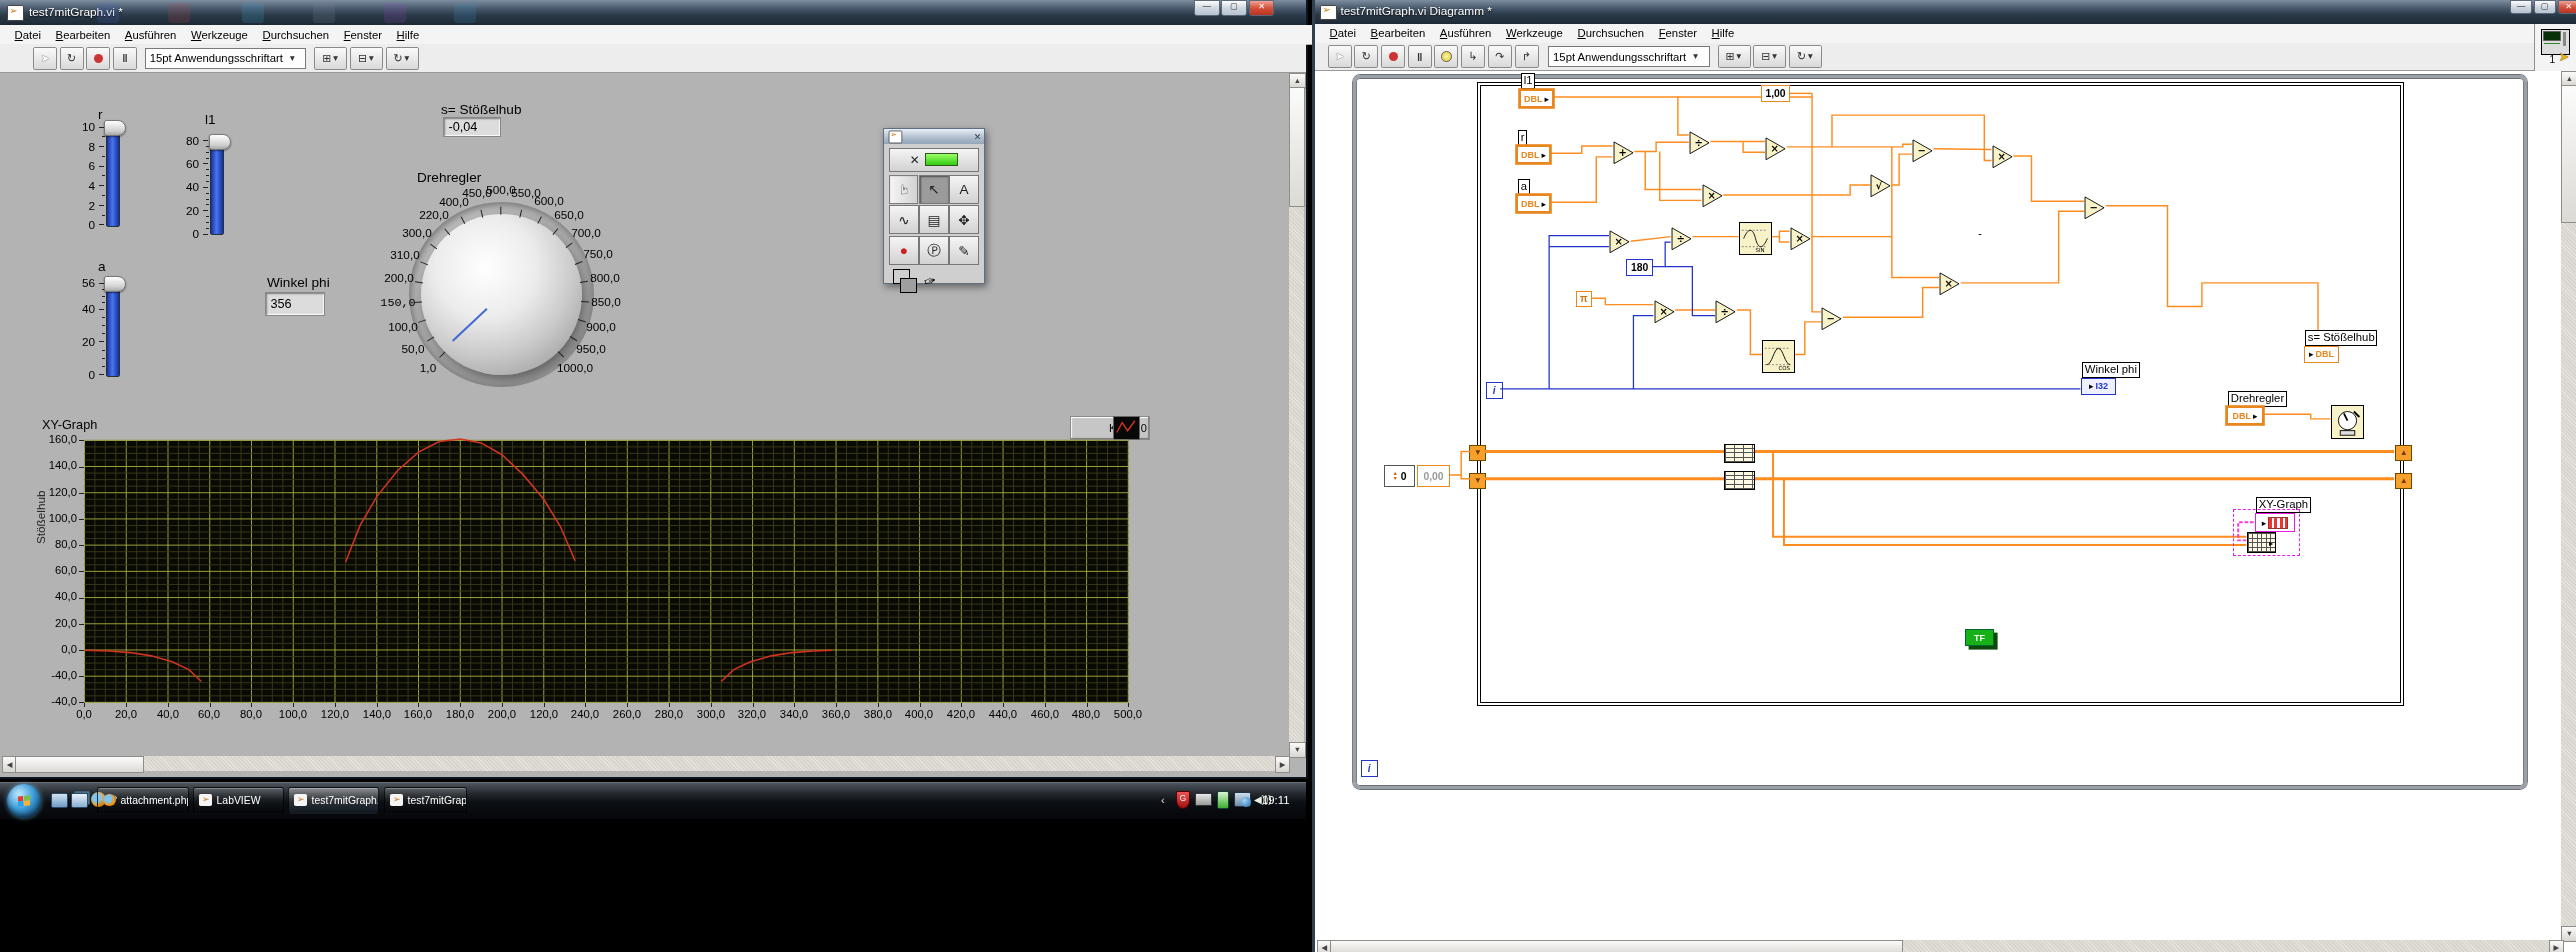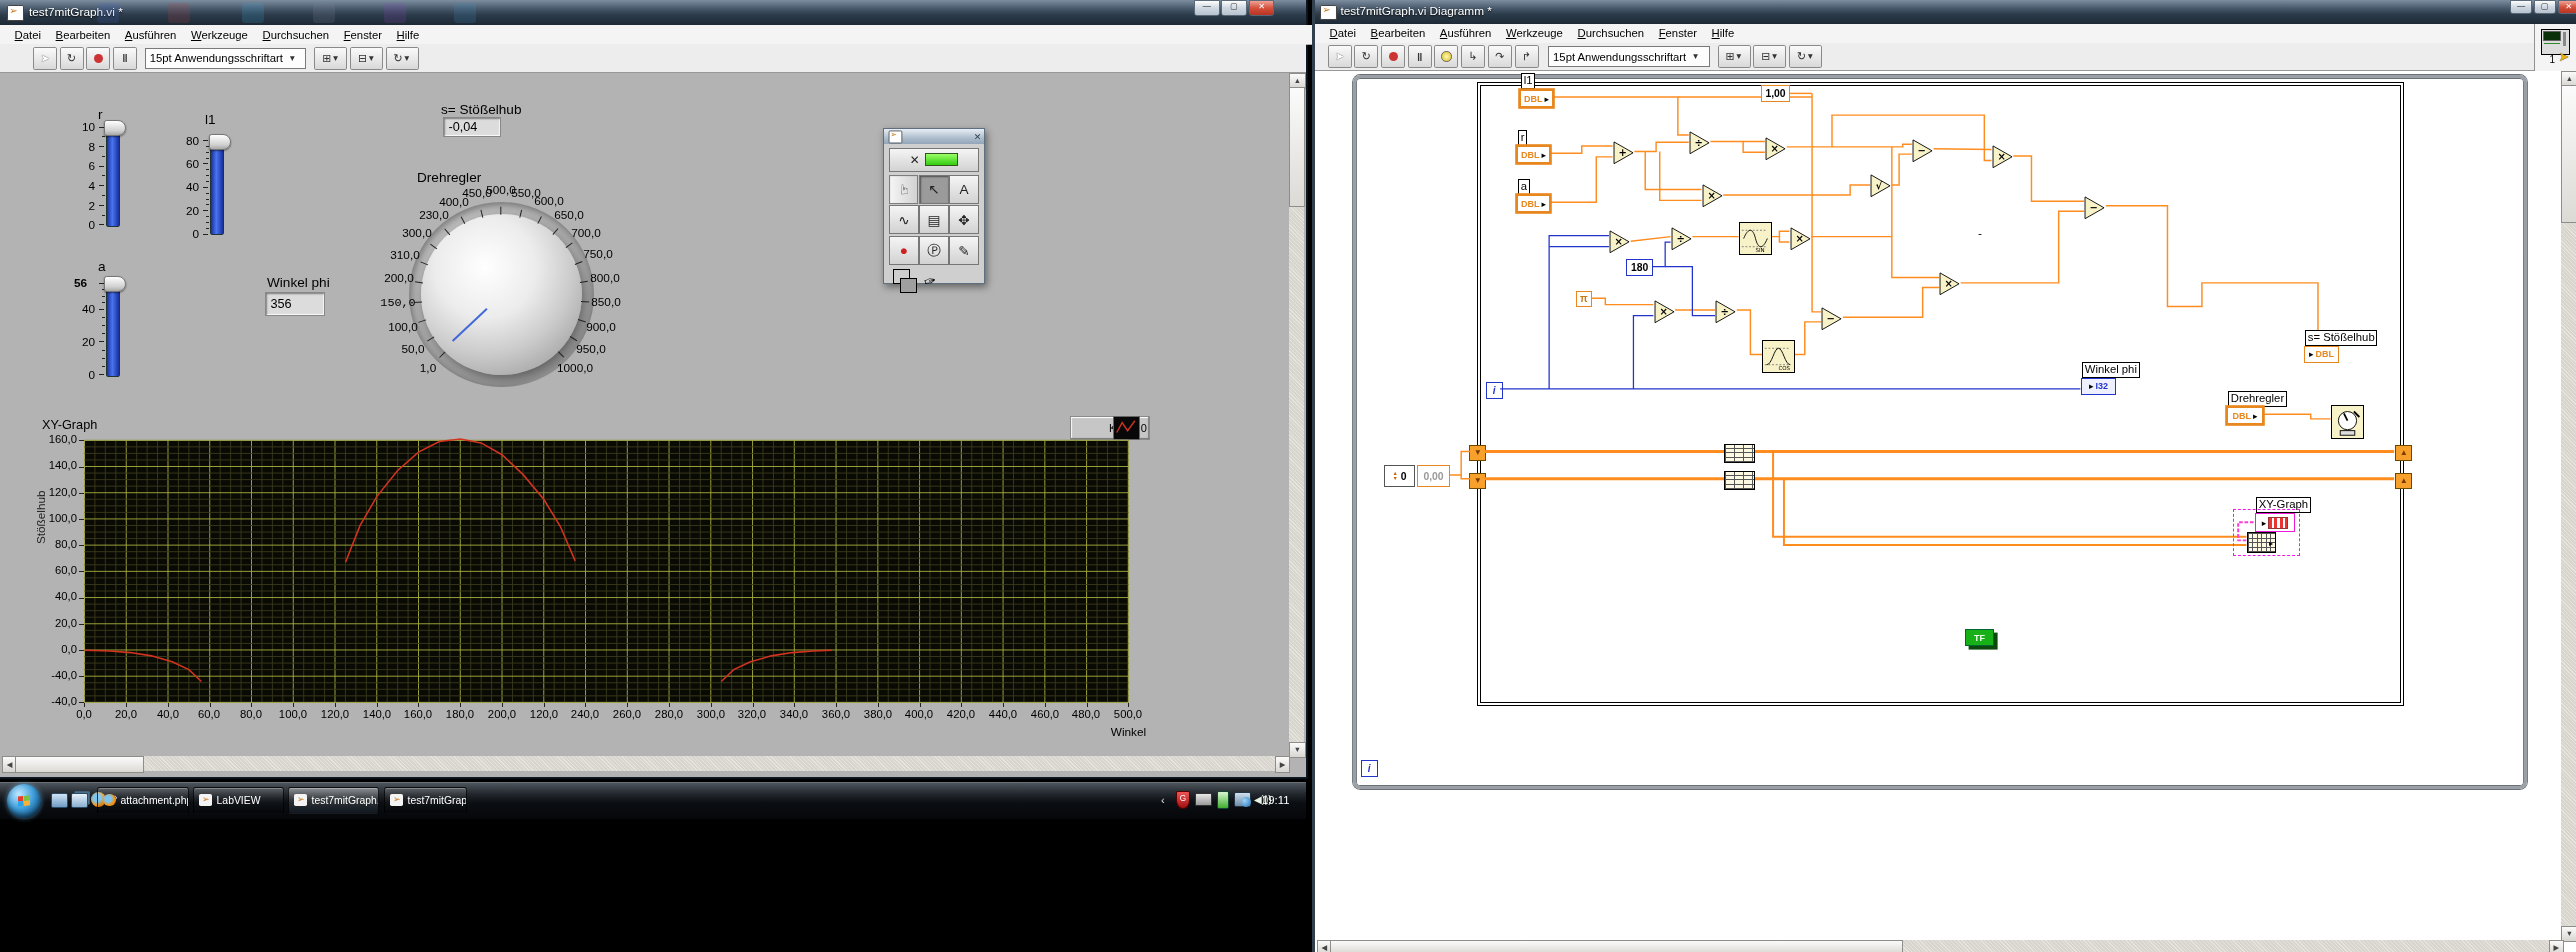--- a/index.html
+++ b/index.html
@@ -172,21 +172,21 @@
         <div class="abs ticklabel" style="left: 172px; top: 131px; width: 27px;">20</div>
         <div class="abs tickmajor" style="left: 206px; top: 143px; width: 2.7px;"></div>
         <div class="abs tickmajor" style="left: 206px; top: 149px; width: 2.7px;"></div>
         <div class="abs tickmajor" style="left: 206px; top: 155px; width: 2.7px;"></div>
         <div class="abs tickmajor" style="left: 203px; top: 161px; width: 5.4px;"></div>
         <div class="abs ticklabel" style="left: 172px; top: 154px; width: 27px;">0</div>
         <div class="slider-handle abs" style="left: 209px; top: 61px; width: 20px; height: 13.6px;"></div>
         <div class="fp-label abs" style="left: 98px; top: 186px;">a</div>
         <div class="slider-track abs" style="left: 106px; top: 210px; width: 11.8px; height: 92px;"></div>
         <div class="abs tickmajor" style="left: 99px; top: 210px; width: 5.4px;"></div>
-        <div class="abs ticklabel" style="left: 60px; top: 203px; width: 27px; font-weight: bold;">56</div>
+        <div class="abs ticklabel" style="left: 68px; top: 203px; width: 27px;">56</div>
         <div class="abs tickmajor" style="left: 102px; top: 216px; width: 2.7px;"></div>
         <div class="abs tickmajor" style="left: 102px; top: 223px; width: 2.7px;"></div>
         <div class="abs tickmajor" style="left: 102px; top: 229px; width: 2.7px;"></div>
         <div class="abs tickmajor" style="left: 99px; top: 236px; width: 5.4px;"></div>
         <div class="abs ticklabel" style="left: 68px; top: 229px; width: 27px;">40</div>
         <div class="abs tickmajor" style="left: 102px; top: 244px; width: 2.7px;"></div>
         <div class="abs tickmajor" style="left: 102px; top: 252px; width: 2.7px;"></div>
         <div class="abs tickmajor" style="left: 102px; top: 260px; width: 2.7px;"></div>
         <div class="abs tickmajor" style="left: 99px; top: 268px; width: 5.4px;"></div>
         <div class="abs ticklabel" style="left: 68px; top: 262px; width: 27px;">20</div>
@@ -210,21 +210,21 @@
         <div class="dial-label abs" style="left: 403px; top: 254px;">100,0</div>
         <div class="abs" style="left: 426px; top: 246px; width: 8.2px; height: 1.4px; background: rgb(34, 34, 34); transform-origin: 0px 50%; transform: rotate(-198.243deg);"></div>
         <div class="dial-label abs" style="left: 398px; top: 230px; font-family: Liberation Mono, monospace;">150,0</div>
         <div class="abs" style="left: 422px; top: 228px; width: 8.2px; height: 1.4px; background: rgb(34, 34, 34); transform-origin: 0px 50%; transform: rotate(-184.73deg);"></div>
         <div class="dial-label abs" style="left: 399px; top: 205px;">200,0</div>
         <div class="abs" style="left: 423px; top: 209px; width: 8.2px; height: 1.4px; background: rgb(34, 34, 34); transform-origin: 0px 50%; transform: rotate(-171.216deg);"></div>
         <div class="dial-label abs" style="left: 405px; top: 182px;">310,0</div>
         <div class="abs" style="left: 428px; top: 191px; width: 8.2px; height: 1.4px; background: rgb(34, 34, 34); transform-origin: 0px 50%; transform: rotate(-157.703deg);"></div>
         <div class="dial-label abs" style="left: 417px; top: 160px;">300,0</div>
         <div class="abs" style="left: 437px; top: 175px; width: 8.2px; height: 1.4px; background: rgb(34, 34, 34); transform-origin: 0px 50%; transform: rotate(-144.189deg);"></div>
-        <div class="dial-label abs" style="left: 434px; top: 142px;">230,0</div>
+        <div class="dial-label abs" style="left: 434px; top: 142px;">220,0</div>
         <div class="abs" style="left: 450px; top: 161px; width: 8.2px; height: 1.4px; background: rgb(34, 34, 34); transform-origin: 0px 50%; transform: rotate(-130.676deg);"></div>
         <div class="dial-label abs" style="left: 454px; top: 129px;">400,0</div>
         <div class="abs" style="left: 465px; top: 150px; width: 8.2px; height: 1.4px; background: rgb(34, 34, 34); transform-origin: 0px 50%; transform: rotate(-117.162deg);"></div>
         <div class="dial-label abs" style="left: 477px; top: 120px;">450,0</div>
         <div class="abs" style="left: 483px; top: 144px; width: 8.2px; height: 1.4px; background: rgb(34, 34, 34); transform-origin: 0px 50%; transform: rotate(-103.649deg);"></div>
         <div class="dial-label abs" style="left: 501px; top: 117px;">500,0</div>
         <div class="abs" style="left: 501px; top: 141px; width: 8.2px; height: 1.4px; background: rgb(34, 34, 34); transform-origin: 0px 50%; transform: rotate(-90.1351deg);"></div>
         <div class="dial-label abs" style="left: 526px; top: 120px;">550,0</div>
         <div class="abs" style="left: 520px; top: 144px; width: 8.2px; height: 1.4px; background: rgb(34, 34, 34); transform-origin: 0px 50%; transform: rotate(-76.6216deg);"></div>
         <div class="dial-label abs" style="left: 549px; top: 128px;">600,0</div>
@@ -467,21 +467,20 @@
         <div class="abs" style="left: 961px; top: 630px; width: 0.9px; height: 3.6px; background: rgb(34, 34, 34);"></div>
         <div class="abs" style="left: 985px; top: 635px; width: 36px; text-align: center; font-size: 11.3px;">440,0</div>
         <div class="abs" style="left: 1003px; top: 630px; width: 0.9px; height: 3.6px; background: rgb(34, 34, 34);"></div>
         <div class="abs" style="left: 1027px; top: 635px; width: 36px; text-align: center; font-size: 11.3px;">460,0</div>
         <div class="abs" style="left: 1045px; top: 630px; width: 0.9px; height: 3.6px; background: rgb(34, 34, 34);"></div>
         <div class="abs" style="left: 1068px; top: 635px; width: 36px; text-align: center; font-size: 11.3px;">480,0</div>
         <div class="abs" style="left: 1087px; top: 630px; width: 0.9px; height: 3.6px; background: rgb(34, 34, 34);"></div>
         <div class="abs" style="left: 1110px; top: 635px; width: 36px; text-align: center; font-size: 11.3px;">500,0</div>
         <div class="abs" style="left: 1128px; top: 630px; width: 0.9px; height: 3.6px; background: rgb(34, 34, 34);"></div>
         <div class="abs" style="left: 34px; top: 498px; font-size: 11.8px; transform: rotate(-90deg) translate(50%, 0px); transform-origin: 0px 0px; color: rgb(34, 34, 34);">Stößelhub</div>
-        <div class="abs" style="left: 657px; top: 652px; width: 943px; text-align: center; font-size: 11.8px;">Winkel</div>
         <div class="tp-win abs" style="left: 883px; top: 55px; width: 100px; height: 154px;">
           <div class="tp-title">
             <div class="lv-icon" style="transform: scale(0.8);"></div>
             <div style="flex: 1 1 0%;"></div>
             <div style="font-size: 9px; color: rgb(51, 68, 85);">✕</div>
           </div>
           <div class="tp-btn" style="margin: 3.6px 5.4px 1.8px; height: 22px; display: flex; gap: 5.4px;">
             <span style="font-size:11.8px;">✕</span>
             <span style="width:31px;height:11px;background:linear-gradient(#9f6,#3c1);border:0.9px solid #352;"></span>
           </div>

